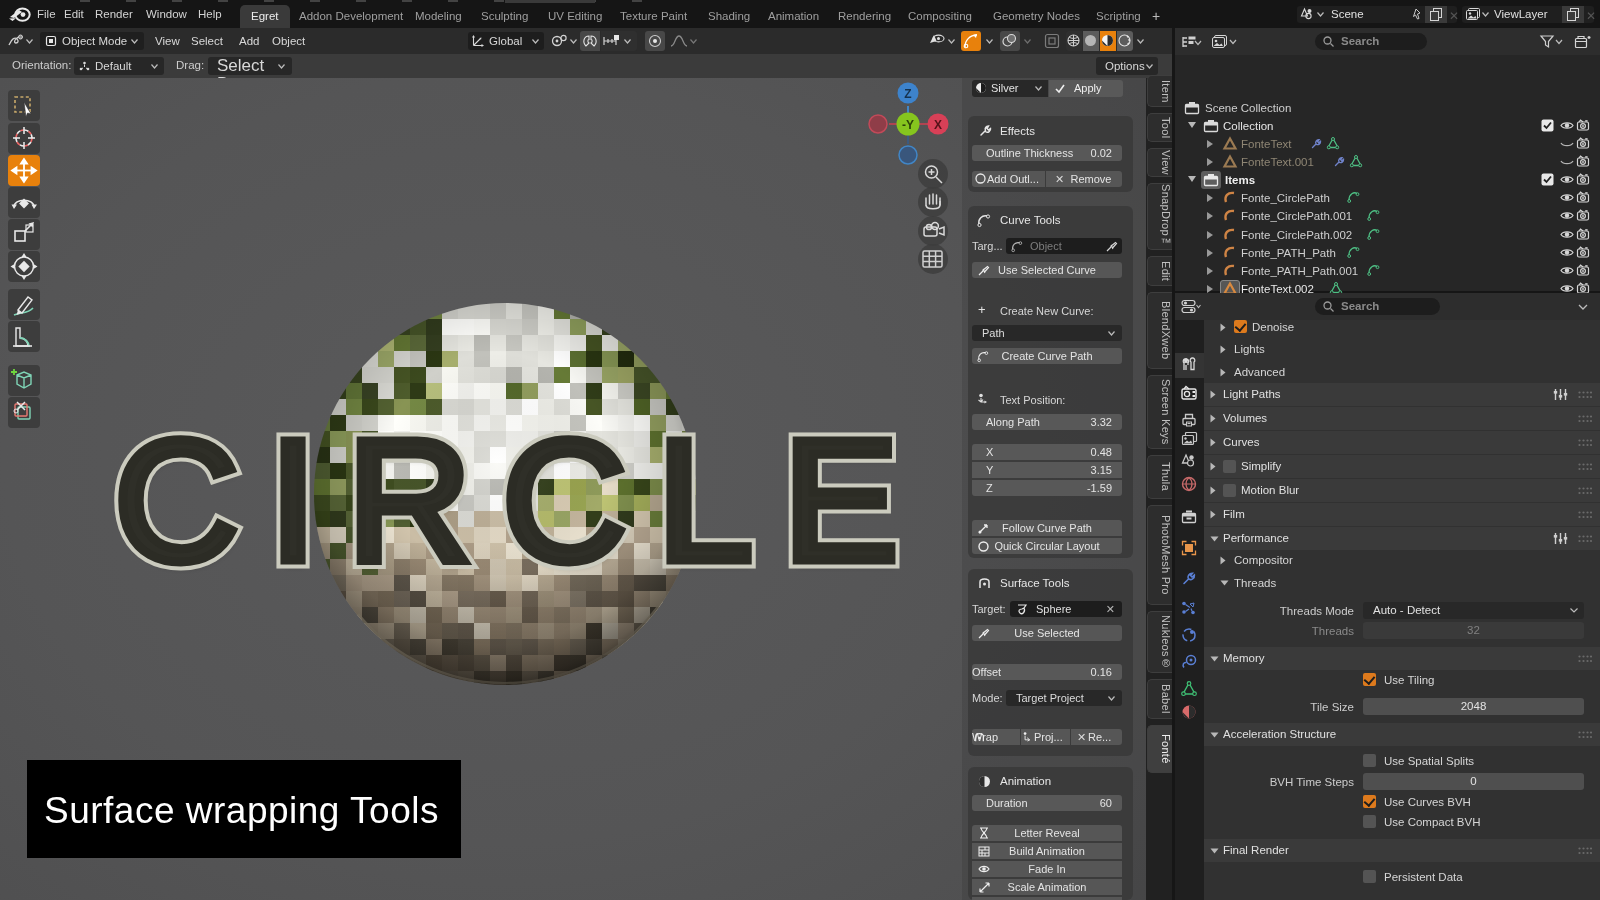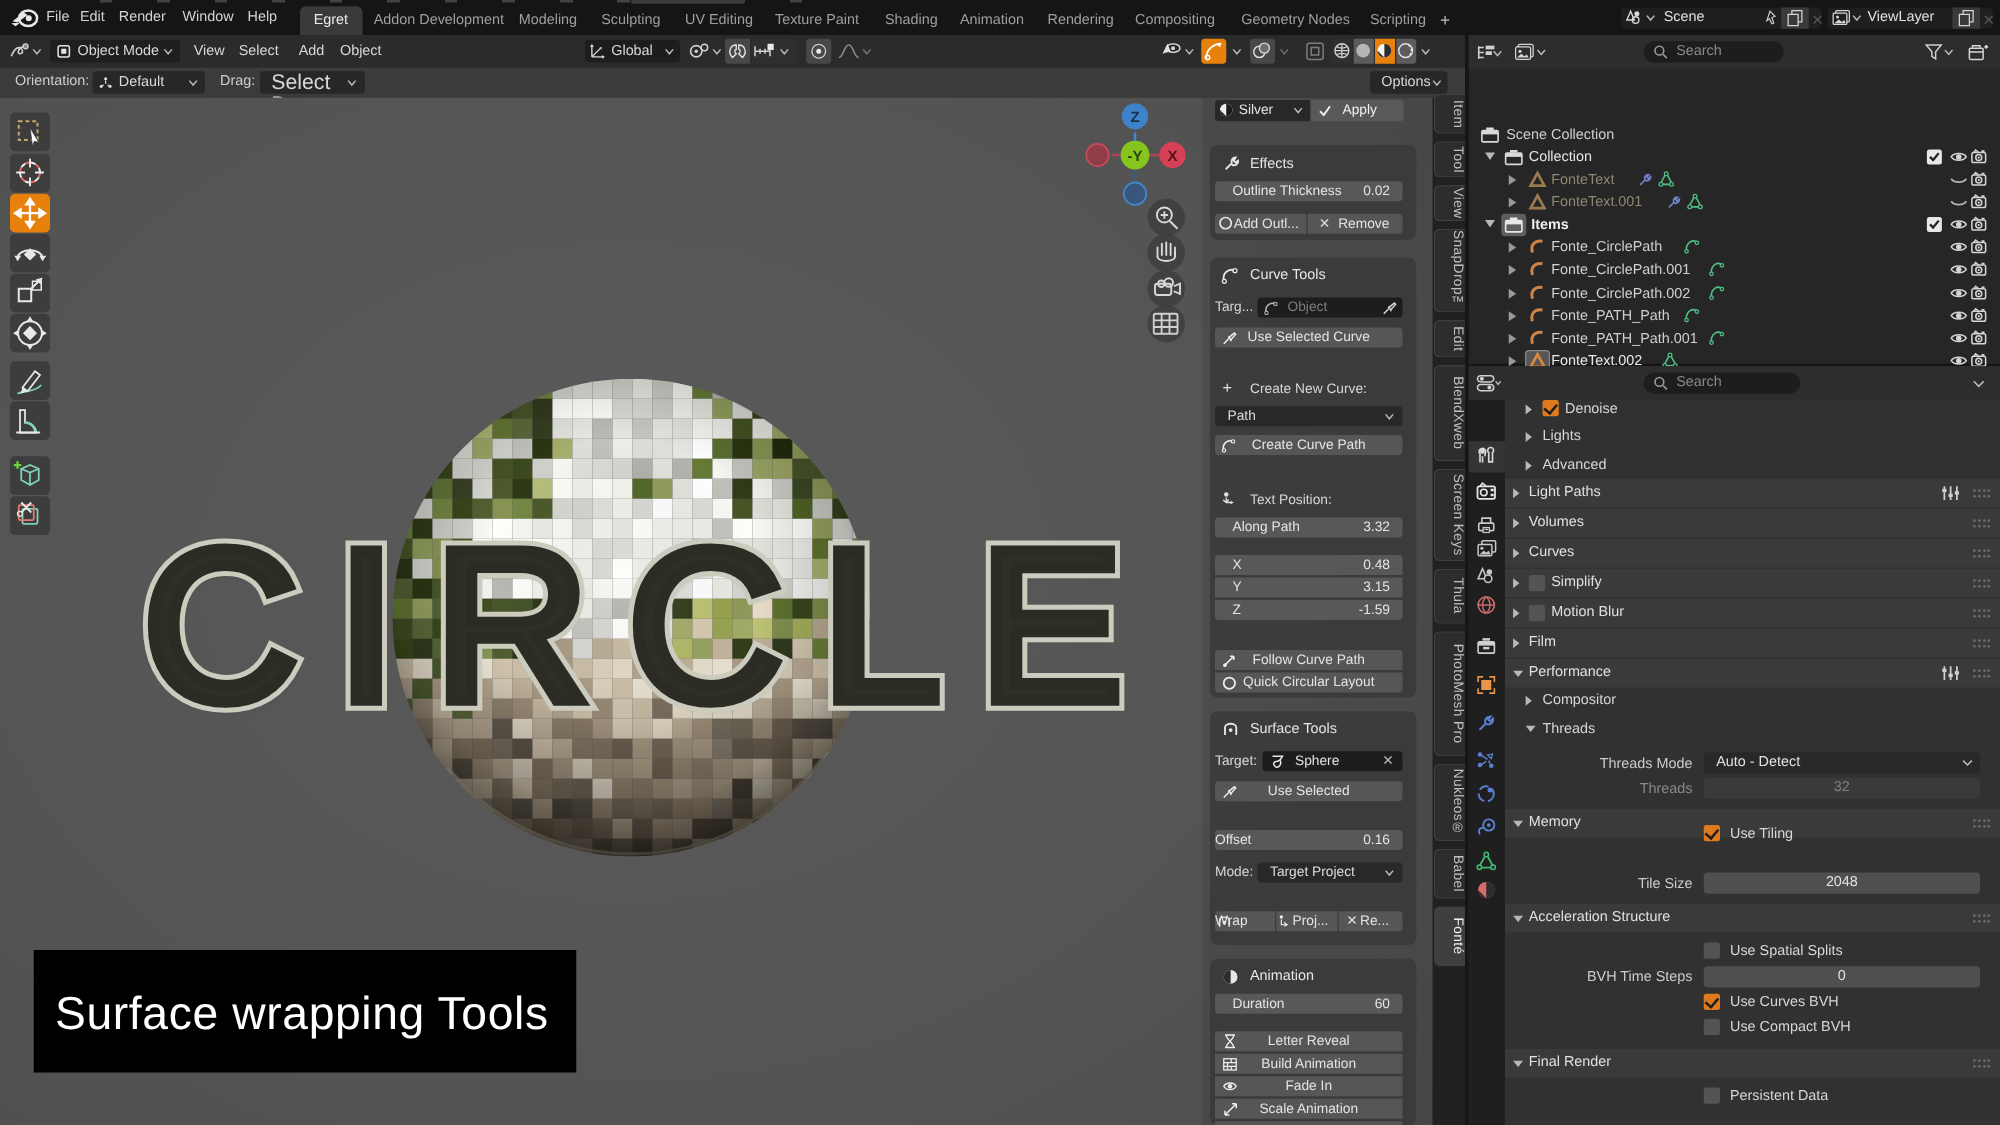--- a/index.html
+++ b/index.html
@@ -39,21 +39,21 @@
 
 #outliner { left:1175px; top:28px; width:425px; height:263px; background:#262626; }
 #outhead { position:absolute; left:0; top:0; width:425px; height:27px; background:#2d2d2d; }
 .orow { position:absolute; left:0; width:425px; height:18px; line-height:18px; font-size:11.5px; color:#cfcfcf;margin-top:44px; }
 .orow .nm { position:absolute; }
 #props { left:1175px; top:293px; width:425px; height:607px; background:#313131; }
 #phead { position:absolute; left:0; top:0; width:425px; height:27px; background:#2d2d2d; }
 #picons { position:absolute; left:0; top:27px; width:29px; height:580px; background:#1f1f1f; }
 .prow { position:absolute; left:29px; width:396px; font-size:11.5px; color:#d6d6d6; }
 .psec { position:absolute; left:29px; width:396px; height:21px; background:#3a3a3a; line-height:21px; font-size:11.5px; color:#e0e0e0; }
-.search { position:absolute; background:#1d1d1d; border-radius:9px; color:#8a8a8a; font-size:11.5px; }
+.search { position:absolute; background:#1d1d1d; border-radius:9px; color:#8a8a8a; font-size:11.5px;font-weight:bold; }
 .cb { position:absolute; width:13px; height:13px; border-radius:2px; background:#545454; }
 .cb.on { background:#dd7a1d; }
 .cb.on:after { content:""; position:absolute; left:3px; top:1px; width:5px; height:8px; border:solid #1d1d1d; border-width:0 2px 2px 0; transform:rotate(40deg); }
 .fld { position:absolute; height:17px; border-radius:3px; background:#4f4f4f; color:#e2e2e2; text-align:center; line-height:17px; font-size:11.5px; }
 svg { position:absolute; overflow:visible; }
 </style>
 </head>
 <body>
 <div id="stage">
   <div id="topbar" class="abs">
@@ -1774,21 +1774,21 @@
             <circle cx="5.5" cy="1.5" r="1.1"></circle>
             <circle cx="9.5" cy="1.5" r="1.1"></circle>
             <circle cx="13" cy="1.5" r="1.1"></circle>
             <circle cx="1.5" cy="6" r="1.1"></circle>
             <circle cx="5.5" cy="6" r="1.1"></circle>
             <circle cx="9.5" cy="6" r="1.1"></circle>
             <circle cx="13" cy="6" r="1.1"></circle>
           </g>
         </svg>
       </div>
-    <div class="prow" style="top:365px;height:18px;line-height:18px">
+    <div class="prow" style="top:378px;height:18px;line-height:18px">
         <span class="cb on" style="left:159px;top:2px"></span>
         <span style="position:absolute;left:180px">Use Tiling</span>
       </div>
     <div class="prow" style="top:405px;height:18px;line-height:18px">
         <span style="position:absolute;left:0;width:150px;text-align:right;color:#cccccc">Tile Size</span>
         <div class="fld" style="left:159px;top:0px;width:221px;background:#4f4f4f;color:#e2e2e2;text-align:center">2048</div>
       </div>
     <div class="psec" style="top:430px;height:23px;line-height:23px">
         <svg width="9" height="6" style="left:6px;top:9px;position:absolute" viewBox="0 0 9 6">
           <path d="M0.5 0.5 L8.5 0.5 L4.5 5.5 Z" fill="#b8b8b8"></path>

